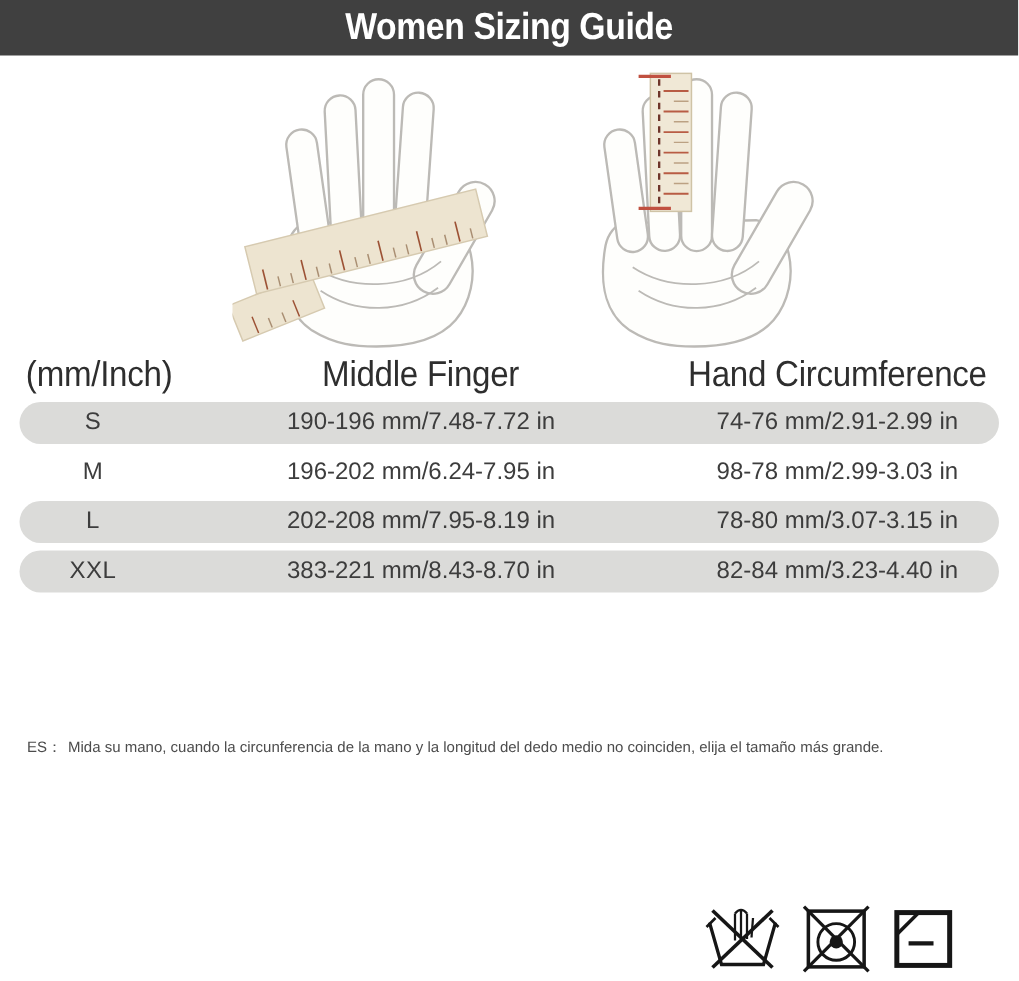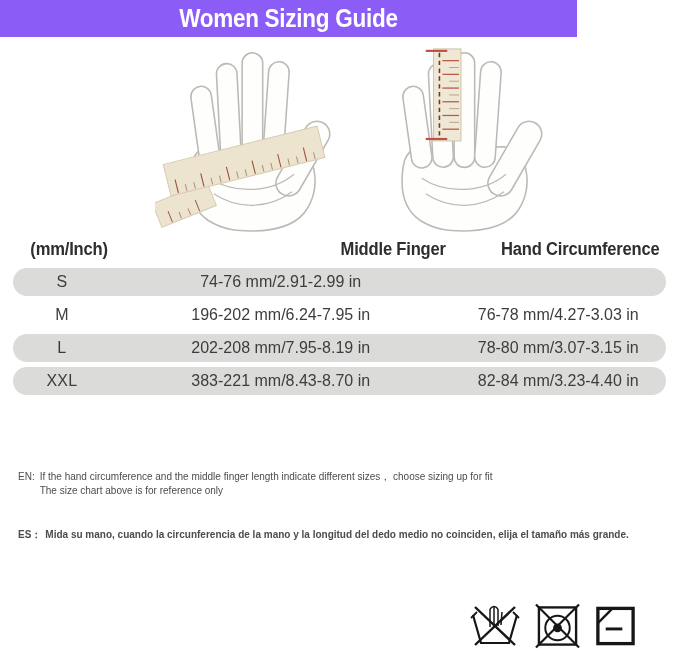--- a/index.html
+++ b/index.html
@@ -1,44 +1,44 @@
 <!DOCTYPE html>
 <html><head>
 <meta charset="utf-8">
 <style>
   * { margin:0; padding:0; box-sizing:border-box; }
   html,body { background:#ffffff; }
   body { font-family:"Liberation Sans", sans-serif; }
   .page { position:relative; width:679px; height:654px; background:#ffffff; overflow:hidden; }
 
   
-  .header { position:absolute; top:0; left:0; width:577px; height:37px;
-            background:#8b5cf6; display:flex; align-items:center; justify-content:center; }
+  .header { position:absolute; top:0; left:0; width:679px; height:37px;
+            background:#404040; display:flex; align-items:center; justify-content:center; }
   .header .title { color:#ffffff; font-size:25px; font-weight:bold; letter-spacing:-0.3px;
             display:inline-block; transform:scaleX(0.9); white-space:nowrap; }
 
   
   .hands { position:absolute; top:44px; left:0; right:0; display:flex;
            justify-content:center; gap:26px; transform:translateX(14px); }
 
   
   .table { position:absolute; top:236px; left:13px; width:653px; }
   .thead { display:grid; grid-template-columns:15% 52% 33%; height:27px; align-items:center; }
-  .thead .hcell { text-align:right; font-size:18px; font-weight:bold; color:#2e2e2e; }
+  .thead .hcell { text-align:center; font-size:24px; font-weight:normal; color:#2e2e2e; }
   .thead .hcell span { display:inline-block; transform:scaleX(0.92); letter-spacing:-0.2px; white-space:nowrap; }
   .row { display:grid; grid-template-columns:15% 52% 33%; height:28px; align-items:center;
          margin-top:5px; border-radius:14px; font-size:16px; color:#3d3d3d; }
   .row.gray { background:#dbdbd9; }
   .row .cell { text-align:center; white-space:nowrap; }
   .row .cell.size { font-weight:normal; letter-spacing:0.3px; }
 
   
   .note { position:absolute; left:18px; font-size:10px; color:#4c4c4c; line-height:13.5px; }
   .note-en { top:470px; display:flex; gap:5px; }
-  .note-es { top:528px;font-weight:bold; }
+  .note-es { top:492px; }
   .note-es .es-l1 { white-space:nowrap; }
   .note-es .es-label { margin-right:4px; }
 
   
   .care-icons { position:absolute; left:468px; top:603px; display:flex; gap:13px; align-items:center; }
 
   svg { display:block; }
 </style>
 </head>
 <body>
@@ -120,46 +120,40 @@
 
   <div class="table">
     <div class="thead">
       <div class="hcell"><span>(mm/Inch)</span></div>
       <div class="hcell"><span>Middle Finger</span></div>
       <div class="hcell"><span>Hand Circumference</span></div>
     </div>
 
     <div class="row gray">
       <div class="cell size">S</div>
+      <div class="cell">190-196 mm/7.48-7.72 in</div>
       <div class="cell">74-76 mm/2.91-2.99 in</div>
     </div>
     <div class="row">
       <div class="cell size">M</div>
       <div class="cell">196-202 mm/6.24-7.95 in</div>
-      <div class="cell">76-78 mm/4.27-3.03 in</div>
+      <div class="cell">98-78 mm/2.99-3.03 in</div>
     </div>
     <div class="row gray">
       <div class="cell size">L</div>
       <div class="cell">202-208 mm/7.95-8.19 in</div>
       <div class="cell">78-80 mm/3.07-3.15 in</div>
     </div>
     <div class="row gray">
       <div class="cell size">XXL</div>
       <div class="cell">383-221 mm/8.43-8.70 in</div>
       <div class="cell">82-84 mm/3.23-4.40 in</div>
     </div>
   </div>
 
-  <div class="note note-en">
-    <span class="note-label">EN:</span>
-    <span class="note-lines">
-      <span>If the hand circumference and the middle finger length indicate different sizes， choose sizing up for fit</span><br>
-      <span>The size chart above is for reference only</span>
-    </span>
-  </div>
 
   <div class="note note-es">
     <div class="es-l1">
       <span class="es-label">ES：</span><span>Mida su mano, cuando la circunferencia de la mano y la longitud del dedo medio no coinciden, elija el tamaño más grande.</span>
     </div>
   </div>
 
   <div class="care-icons">
     <svg width="54" height="46" viewBox="0 0 52 46" fill="none" stroke="#161616">
       <path d="M4,12 L12,40 L40,40 L48,12" stroke-width="2.2"></path>

